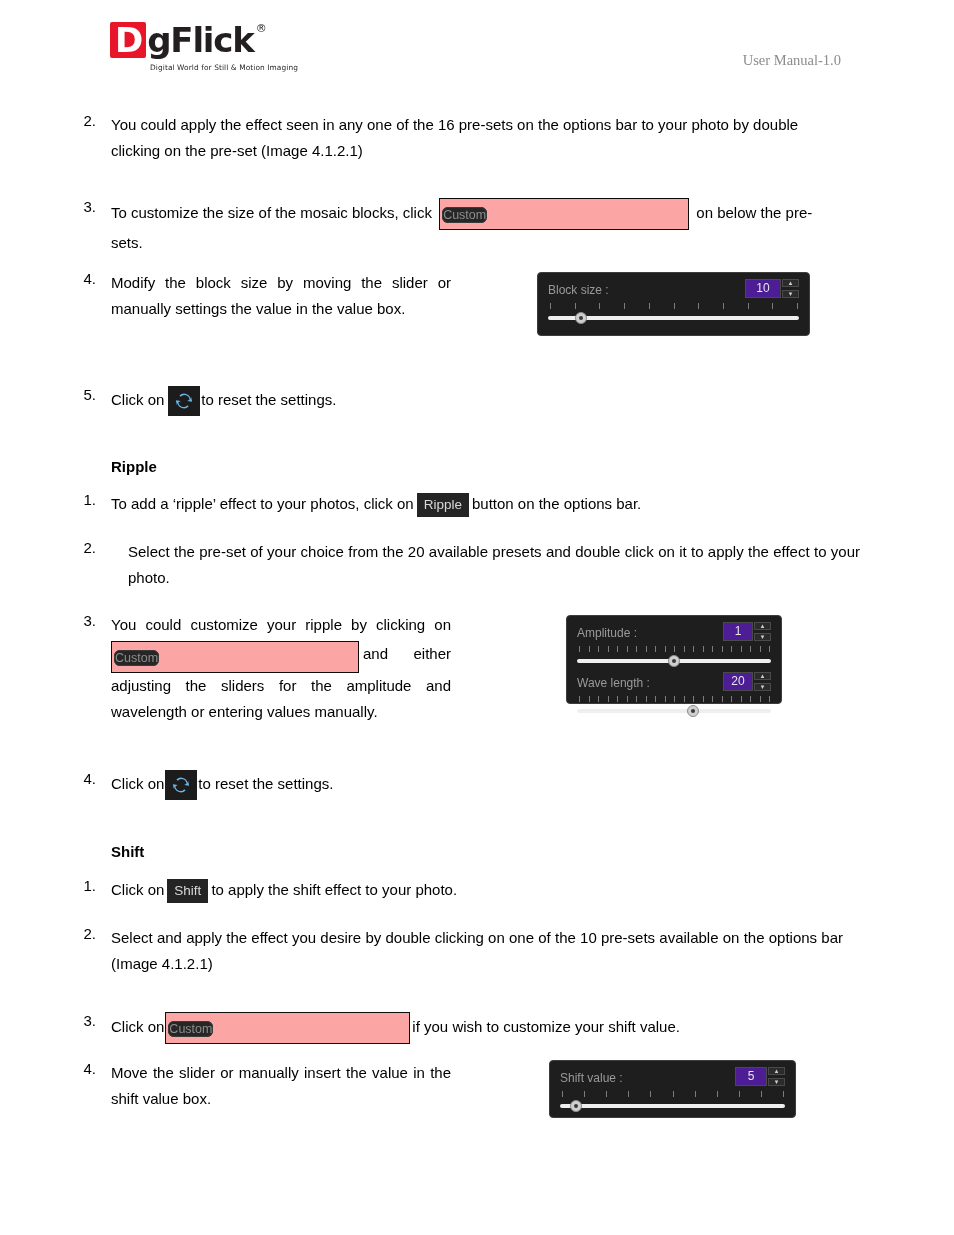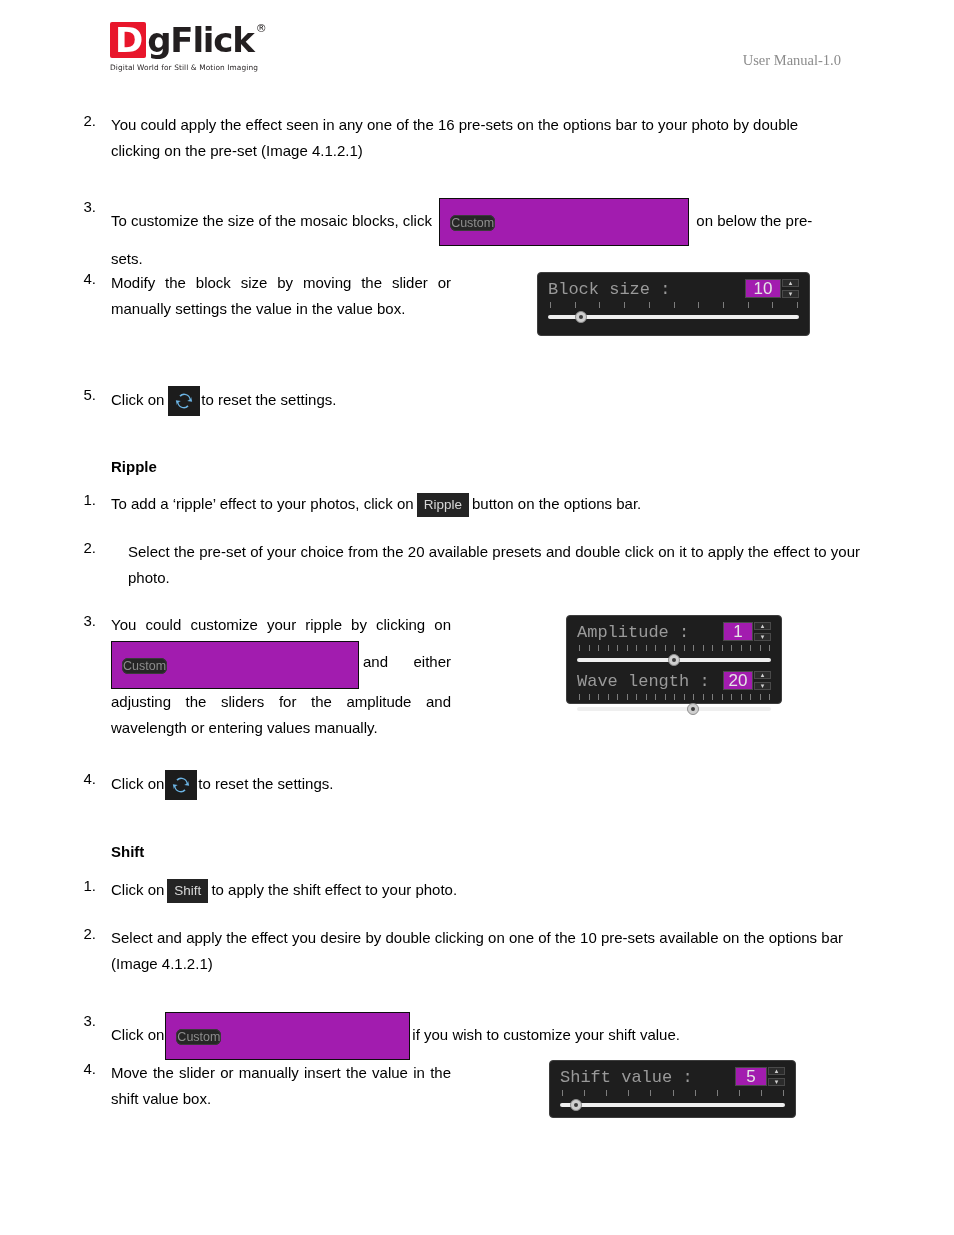--- a/index.html
+++ b/index.html
@@ -65,20 +65,21 @@
     margin-left: 2px;
     margin-top: 1px;
   }
   .logo-tagline {
     margin-top: 3px;
     color: #231f20;
     font-family: "DejaVu Sans", sans-serif;
     font-size: 7.4px;
     letter-spacing: 0.1px;
     white-space: nowrap;
+    margin-left: 40px;
   }
   .manual-version {
     position: absolute;
     right: 113px;
     top: 52px;
     color: #8c8c8c;
     font-size: 14.5px;
     font-family: Liberation Serif, serif;
   }
 
@@ -111,23 +112,23 @@
   .subhead {
     position: absolute;
     font-size: 15px;
     font-weight: bold;
     color: #000;
   }
 
   
   .custom-btn {
     display: inline-block;
-    background: #a21caf;
+    background: #fca5a5;
     border: 1px solid #0d0d0d;
-    padding: 10px;
+    padding: 2px;
     vertical-align: middle;
     box-sizing: border-box;
   }
   .custom-btn-inner {
     background: #262626;
     border: 1px solid #3a3a3a;
     border-radius: 6px;
     color: #8d8d8d;
     font-size: 12.5px;
     text-align: center;
@@ -167,39 +168,39 @@
     position: absolute;
     background: #1e1e1e;
     border: 1px solid #3d3d3d;
     border-radius: 4px;
     box-sizing: border-box;
     padding: 7px 10px 9px 10px;
   }
   .panel-row { position: relative; }
   .panel-label {
     color: #9a9a9a;
-    font-size: 17px;
-    font-family: Liberation Mono, monospace;
+    font-size: 12px;
+    font-family: Liberation Sans, sans-serif;
     line-height: 17px;
     display: inline-block;
   }
   .spin {
     position: absolute;
     right: 0;
     top: -1px;
     display: flex;
     align-items: stretch;
     height: 19px;
   }
   .spin-value {
     width: 36px;
-    background: #a21caf;
+    background: #4c1d95;
     border: 1px solid #4a4a4a;
     color: #e6e6e6;
-    font-size: 17px;
+    font-size: 12px;
     text-align: center;
     line-height: 17px;
     box-sizing: border-box;
     font-family: "Liberation Sans", sans-serif;
   }
   .spin-arrows {
     width: 17px;
     display: flex;
     flex-direction: column;
     justify-content: space-between;

